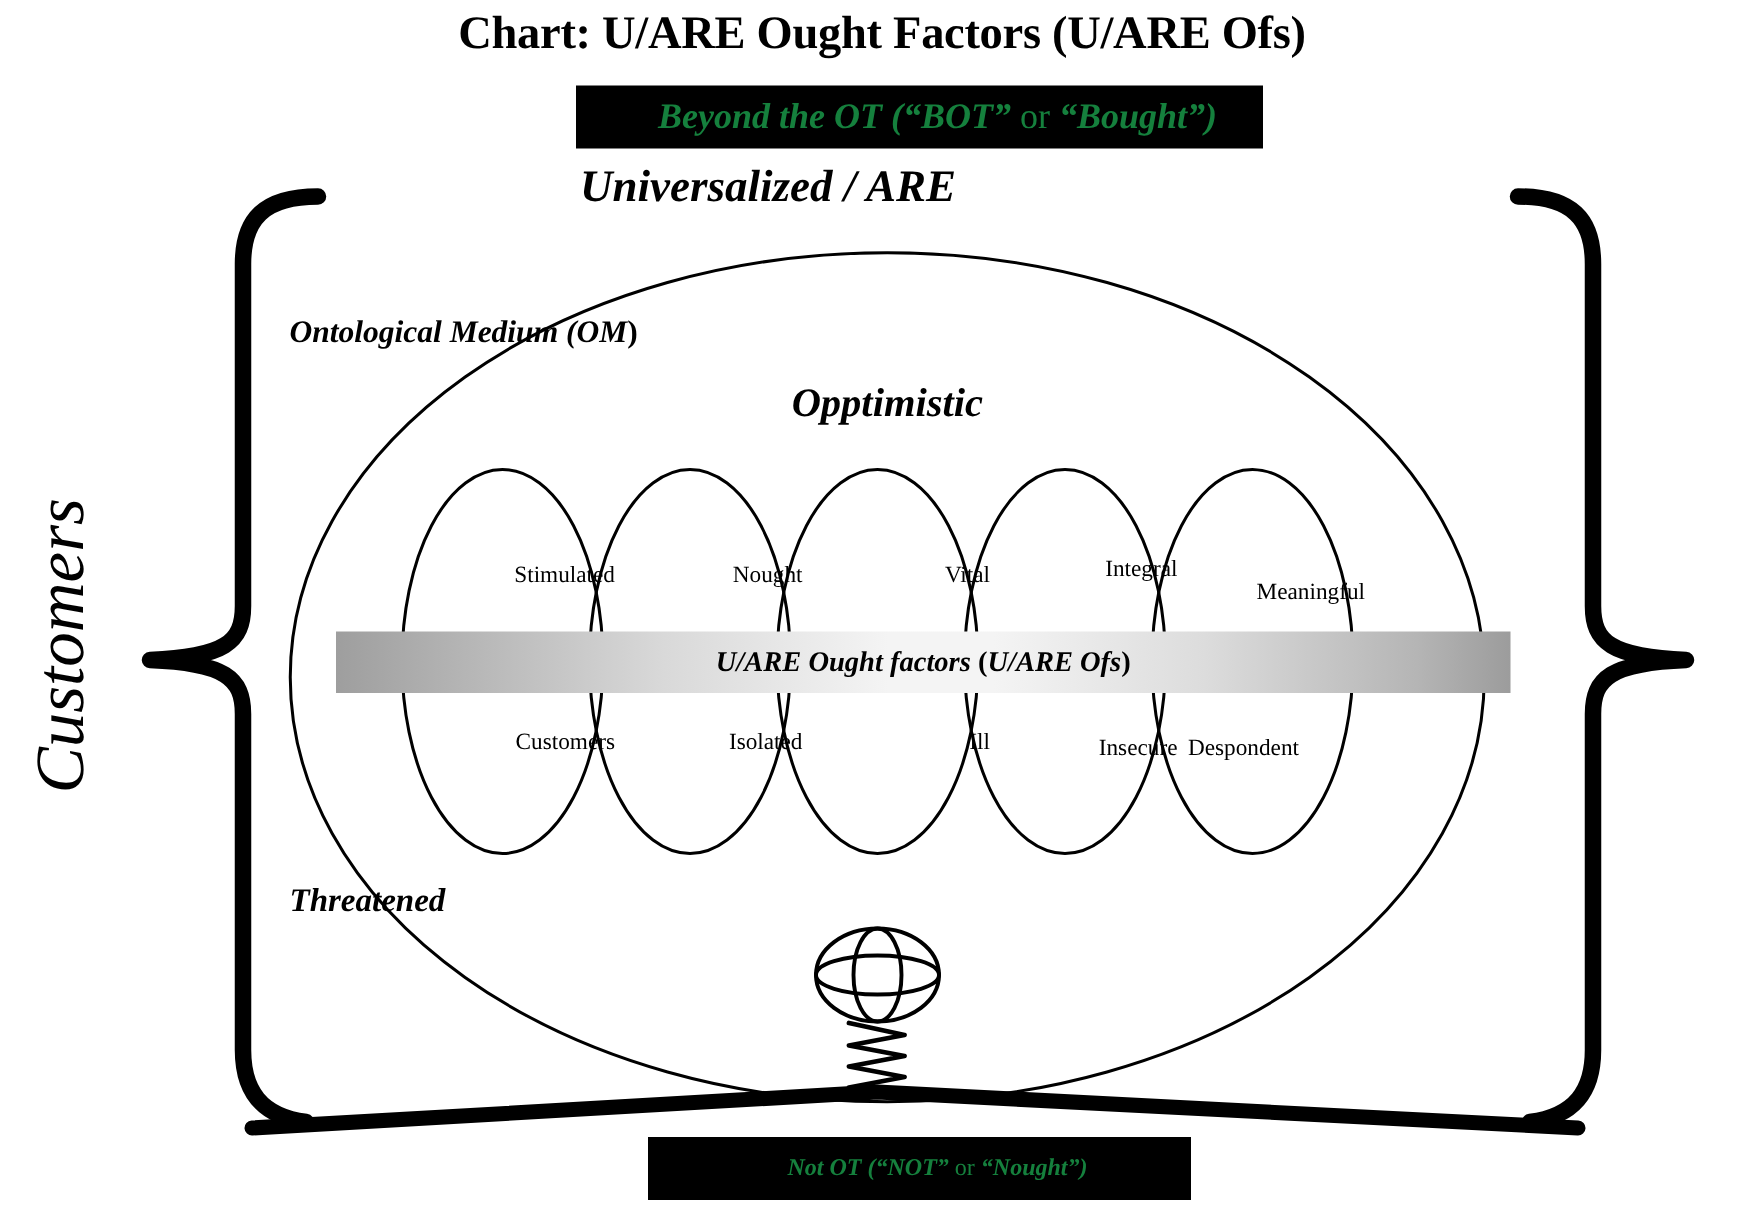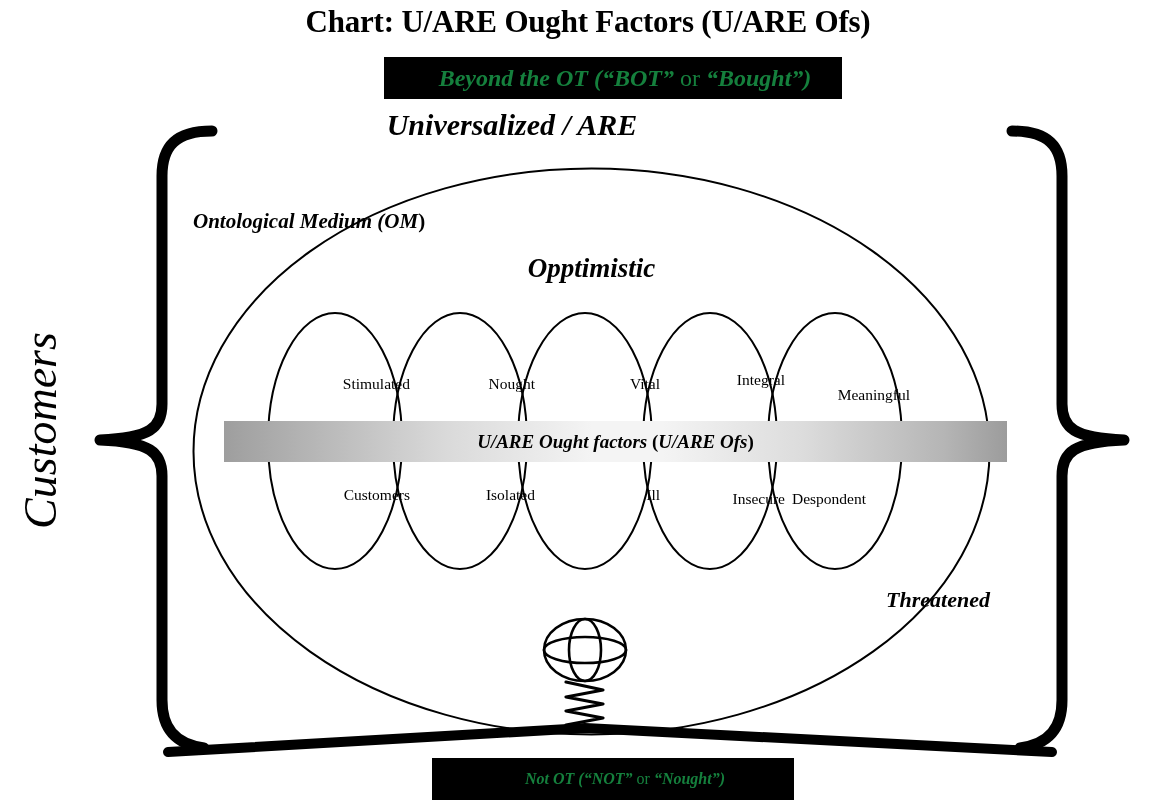--- a/index.html
+++ b/index.html
@@ -98,21 +98,21 @@
     width: 797px;
     text-align: center;
     font-size: 27px;
     font-weight: bold;
     font-style: italic;
   }
   #threatened-label {
     left: 193px;
     top: 588px;
     width: 797px;
-    text-align: right;
+    text-align: left;
     font-size: 22px;
     font-weight: bold;
     font-style: italic;
   }
 
   
   #ought-band {
     position: absolute;
     left: 204px;
     top: 421px;

